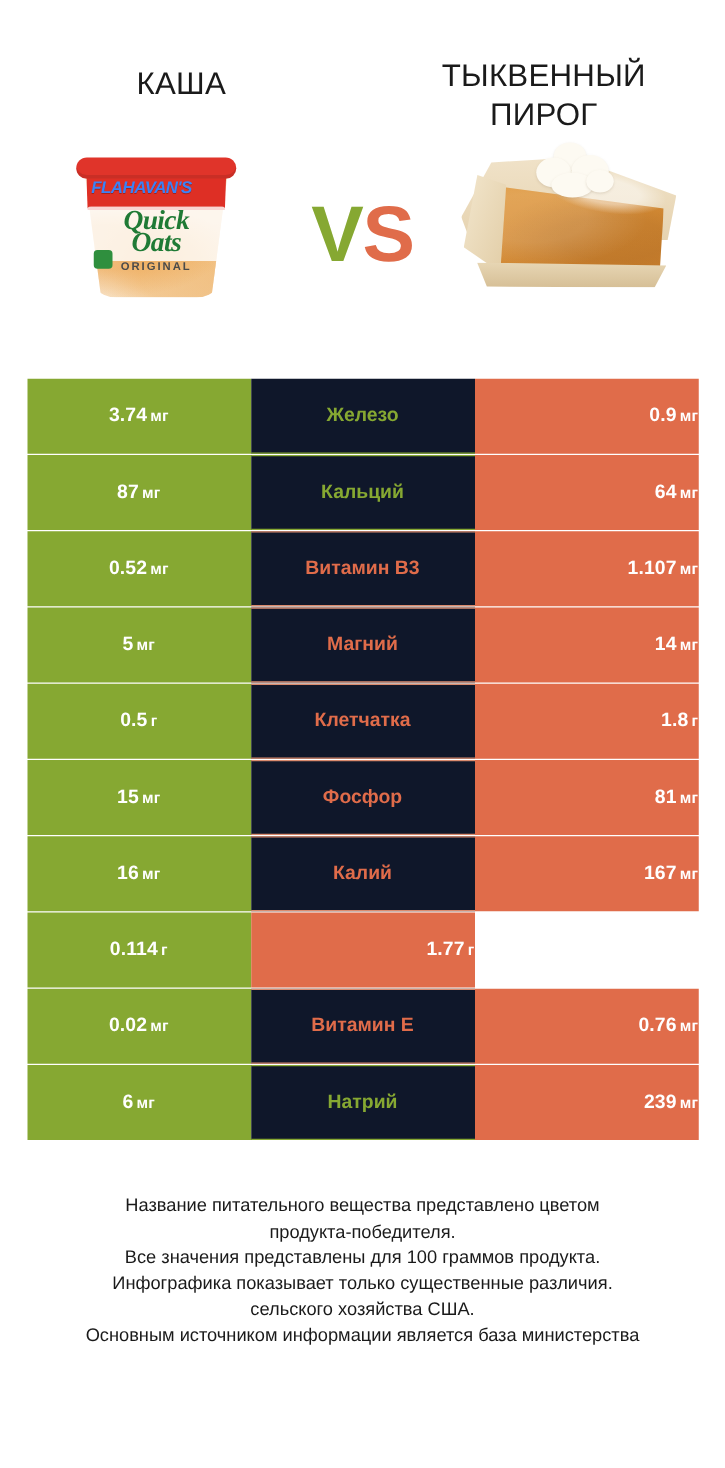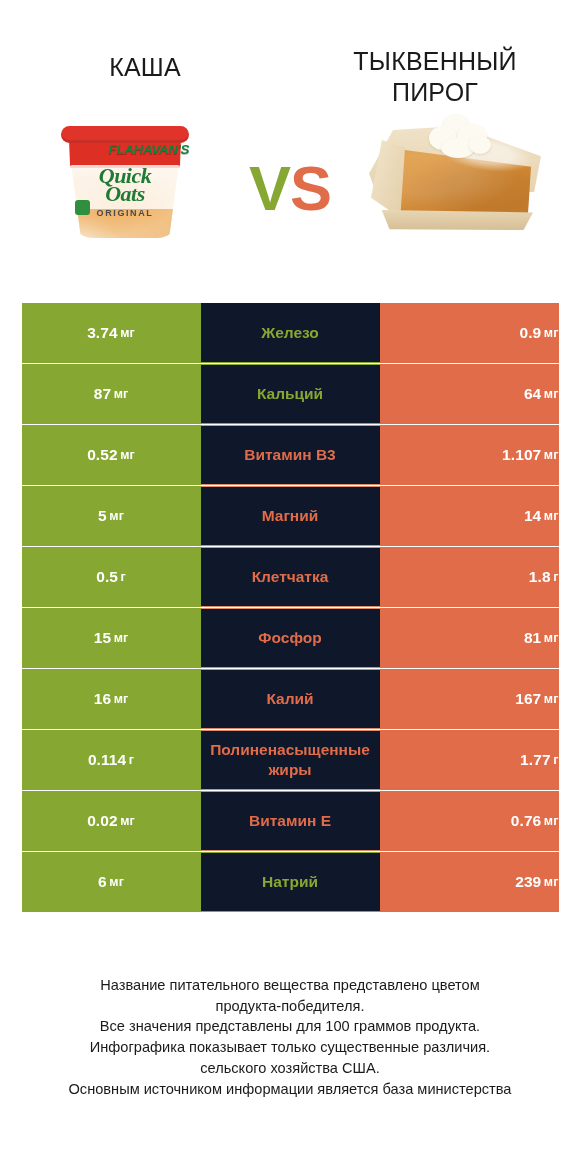--- a/index.html
+++ b/index.html
@@ -116,30 +116,30 @@
     position: absolute;
     left: 8px;
     top: 20px;
     width: 112px;
     height: 30px;
     background: #de2f25;
     clip-path: polygon(0% 0%, 100% 0%, 99% 100%, 1% 100%);
   }
   .brand-name {
     position: absolute;
-    left: 0;
+    left: 12px;
     top: 24px;
     width: 128px;
-    text-align: right;
+    text-align: left;
     font-family: "Liberation Sans", sans-serif;
     font-weight: 700;
     font-style: italic;
     font-size: 13.5px;
     letter-spacing: -0.4px;
-    color: #15803d;
+    color: #3b82f6;
     text-shadow: 0 1px 0 rgba(0,0,0,.25);
     z-index: 4;
   }
   .cup-whiteband {
     position: absolute;
     left: 8px;
     top: 47px;
     width: 112px;
     height: 44px;
     background: rgba(255,255,255,0.80);
@@ -316,21 +316,21 @@
   .unit {
     font-size: 12.5px;
     font-weight: 700;
     margin-left: 2.5px;
   }
 
   
   .footer {
     margin: 0 auto;
     width: 530px;
-    padding-top: 62px;
+    padding-top: 42px;
     text-align: center;
     font-size: 14.6px;
     line-height: 1.42;
     color: #1a1a1a;
   }
   .footer p { margin: 0; }
 </style>
 </head>
 <body>
 
@@ -461,21 +461,20 @@
       <div class="cell cell-right">
         <span>167</span>
         <span class="unit">мг</span>
       </div>
     </div>
     <div class="row win-right">
       <div class="cell cell-left">
         <span>0.114</span>
         <span class="unit">г</span>
       </div>
-      <div class="cell cell-mid wrap">Полиненасыщенные жиры</div>
       <div class="cell cell-right">
         <span>1.77</span>
         <span class="unit">г</span>
       </div>
     </div>
     <div class="row win-right">
       <div class="cell cell-left">
         <span>0.02</span>
         <span class="unit">мг</span>
       </div>

